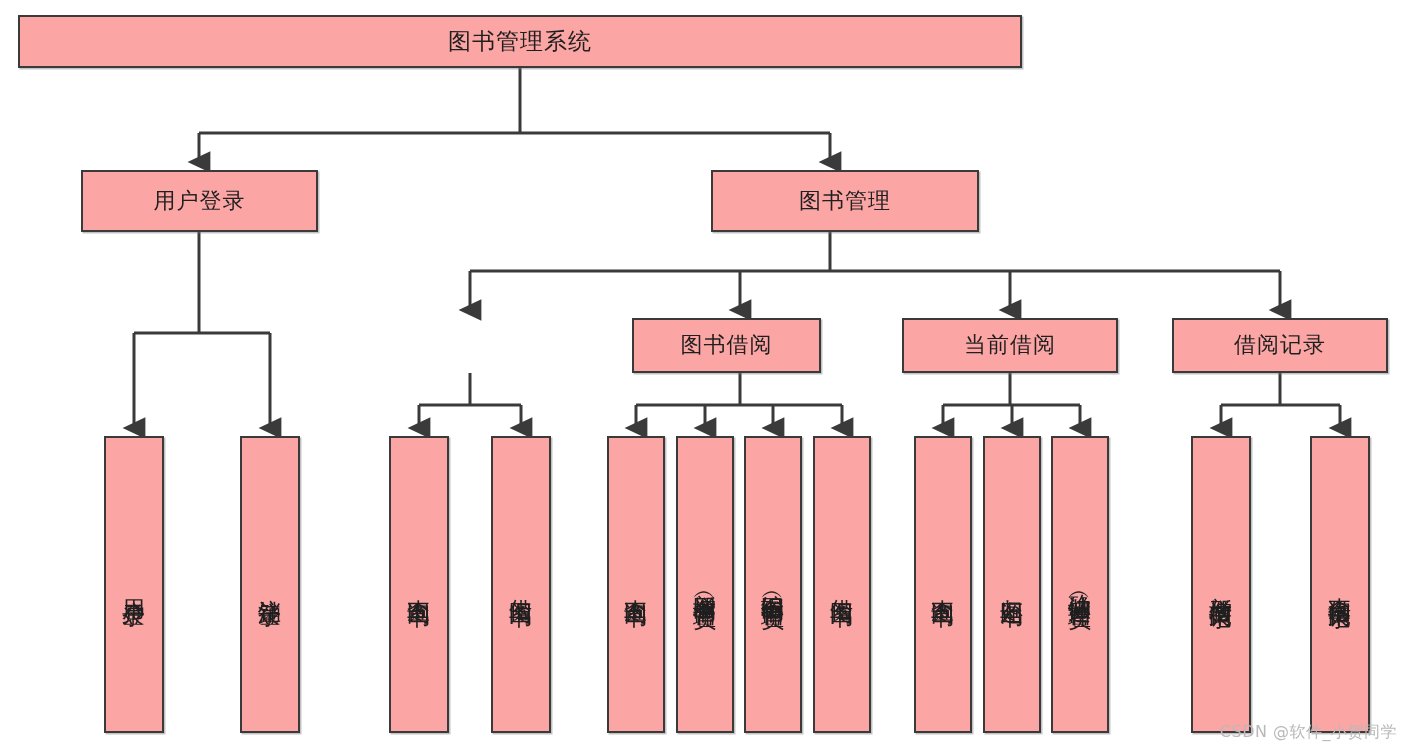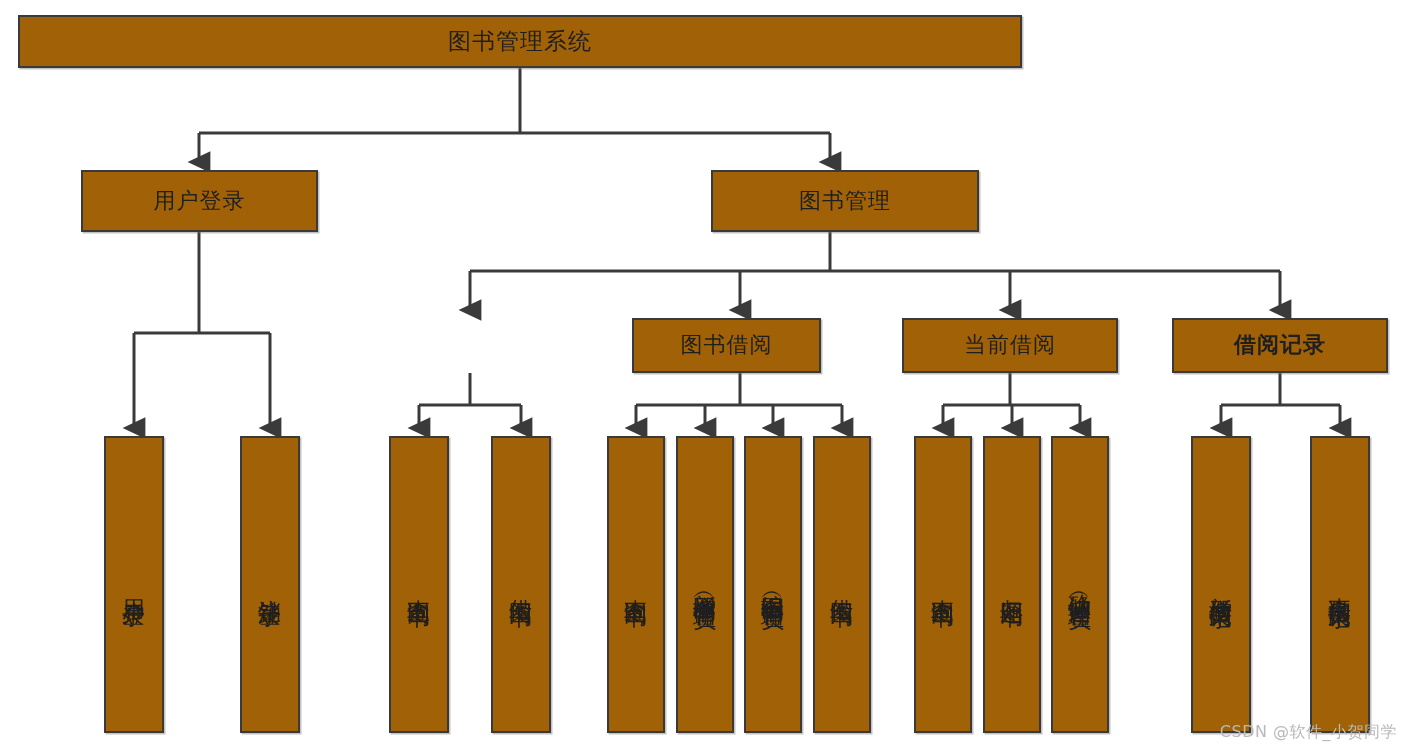--- a/index.html
+++ b/index.html
@@ -18,21 +18,21 @@
   svg.edges{
     position:absolute;
     left:0; top:0;
     width:1405px; height:747px;
     pointer-events:none;
   }
   .node{
     position:absolute;
     box-sizing:border-box;
     border:2.5px solid #3a3a3a;
-    background:#a16207;
+    background:#fca5a5;
     display:flex;
     align-items:center;
     justify-content:center;
     box-shadow:1.5px 1.5px 0 0 rgba(120,120,120,0.45);
   }
   .node .lbl{
     font-size:22px;
     line-height:1.12;
     letter-spacing:1px;
     color:#1f1f1f;
@@ -139,21 +139,21 @@
 
 
   <div class="node" style="left:632px; top:318px; width:189px; height:55px;">
     <span class="lbl">图书借阅</span>
   </div>
 
   <div class="node" style="left:902px; top:318px; width:216px; height:55px;">
     <span class="lbl">当前借阅</span>
   </div>
 
-  <div class="node" style="left:1172px; top:318px; width:216px; height:55px;font-weight:bold;">
+  <div class="node" style="left:1172px; top:318px; width:216px; height:55px;">
     <span class="lbl">借阅记录</span>
   </div>
 
   <div class="node vert" style="left:104px; top:436px; width:60px; height:297px;">
     <span class="lbl">用户登录</span>
   </div>
 
   <div class="node vert" style="left:240px; top:436px; width:60px; height:297px;">
     <span class="lbl">注销登录</span>
   </div>

